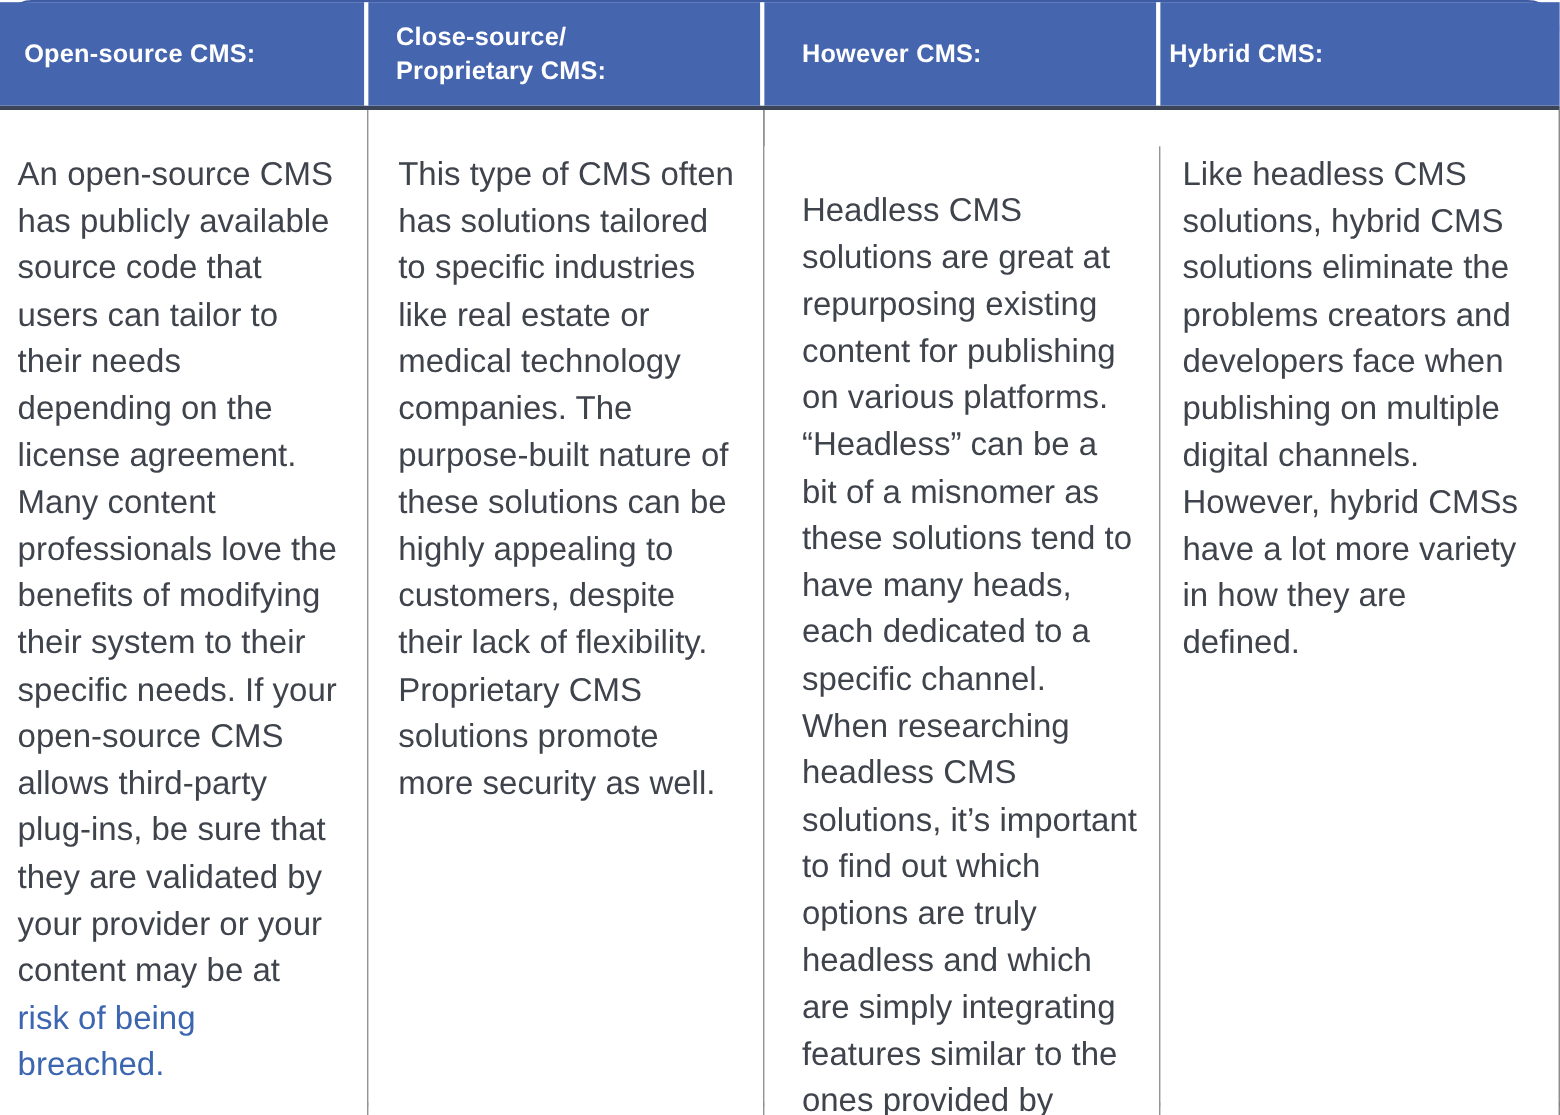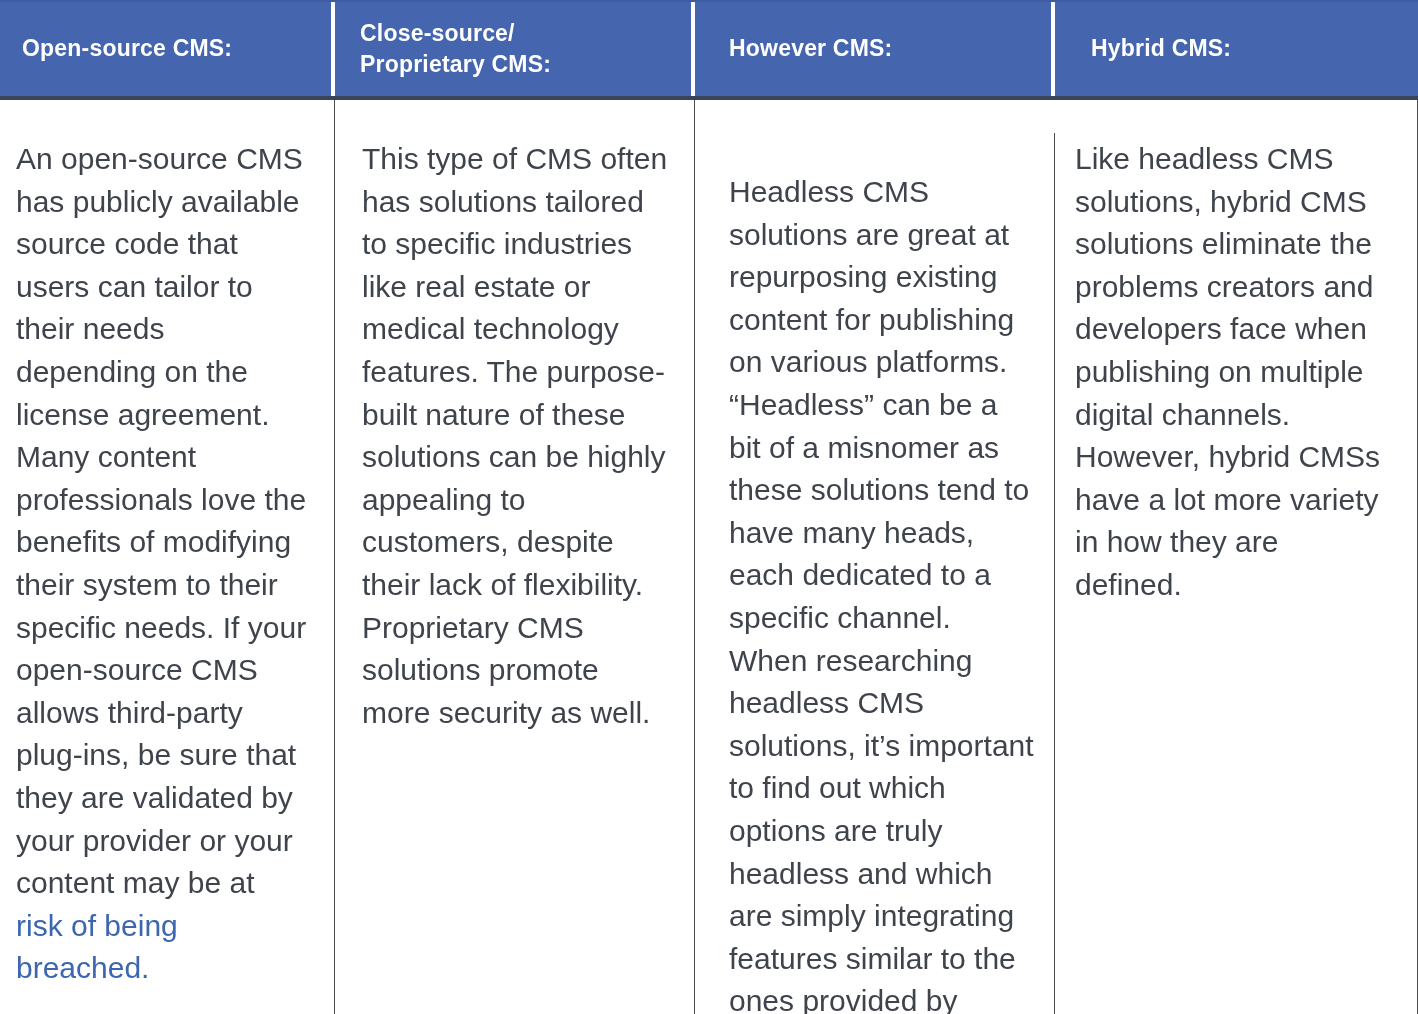--- a/index.html
+++ b/index.html
@@ -11,39 +11,40 @@
   }
   .table {
     position: relative;
     width: 1418px; height: 1014px;
     background: #ffffff;
   }
   .row {
     display: grid;
     grid-template-columns: 335px 360px 360px 363px;
     width: 1418px;
+    border-radius: 29px;
   }
   
   .header-row { height: 96px; border-top: 2px solid var(--header-edge, #3f5ba3); }
   .header-cell {
     background: var(--header-bg, #4565ae);
     color: var(--header-text, #ffffff);
     display: flex;
     align-items: center;
     font-size: 23px;
     font-weight: 800;
     letter-spacing: 0.2px;
     line-height: 1.35;
     white-space: pre-line;
     padding-left: 22px;
   }
   .header-cell.c1, .header-cell.c2, .header-cell.c3 { border-right: 4px solid #ffffff; }
   .header-cell.c2 { padding-left: 25px; align-items: center; }
   .header-cell.c3 { padding-left: 34px; }
-  .header-cell.c4 { padding-left: 36px; }
+  .header-cell.c4 { padding-left: 8px; }
   .header-underline {
     width: 1418px; height: 4px;
     background: var(--header-underline, #3c4458);
   }
   
   .body-row { height: 902px; }
   .body-cell {
     background: #ffffff;
     padding: 38px 26px 0 16px;
     font-size: 30px;
@@ -86,21 +87,21 @@
     </div>
   </div>
 
   <div class="header-underline"></div>
 
   <div class="row body-row">
     <div class="body-cell c1">
       <p><span>An open-source CMS has publicly available source code that users can tailor to their needs depending on the license agreement. Many content professionals love the benefits of modifying their system to their specific needs. If your open-source CMS allows third-party plug-ins, be sure that they are validated by your provider or your content may be at </span><a>risk of being breached.</a></p>
     </div>
     <div class="body-cell c2">
-      <p>This type of CMS often has solutions tailored to specific industries like real estate or medical technology features. The purpose-built nature of these solutions can be highly appealing to customers, despite their lack of flexibility. Proprietary CMS solutions promote more security as well.</p>
+      <p>This type of CMS often has solutions tailored to specific industries like real estate or medical technology companies. The purpose-built nature of these solutions can be highly appealing to customers, despite their lack of flexibility. Proprietary CMS solutions promote more security as well.</p>
     </div>
     <div class="body-cell c3">
       <p>Headless CMS solutions are great at repurposing existing content for publishing on various platforms. “Headless” can be a bit of a misnomer as these solutions tend to have many heads, each dedicated to a specific channel. When researching headless CMS solutions, it’s important to find out which options are truly headless and which are simply integrating features similar to the ones provided by headless CMSs.</p>
     </div>
     <div class="body-cell c4">
       <p>Like headless CMS solutions, hybrid CMS solutions eliminate the problems creators and developers face when publishing on multiple digital channels. However, hybrid CMSs have a lot more variety in how they are defined.</p>
     </div>
   </div>
 
   <div class="bottom-border"></div>

